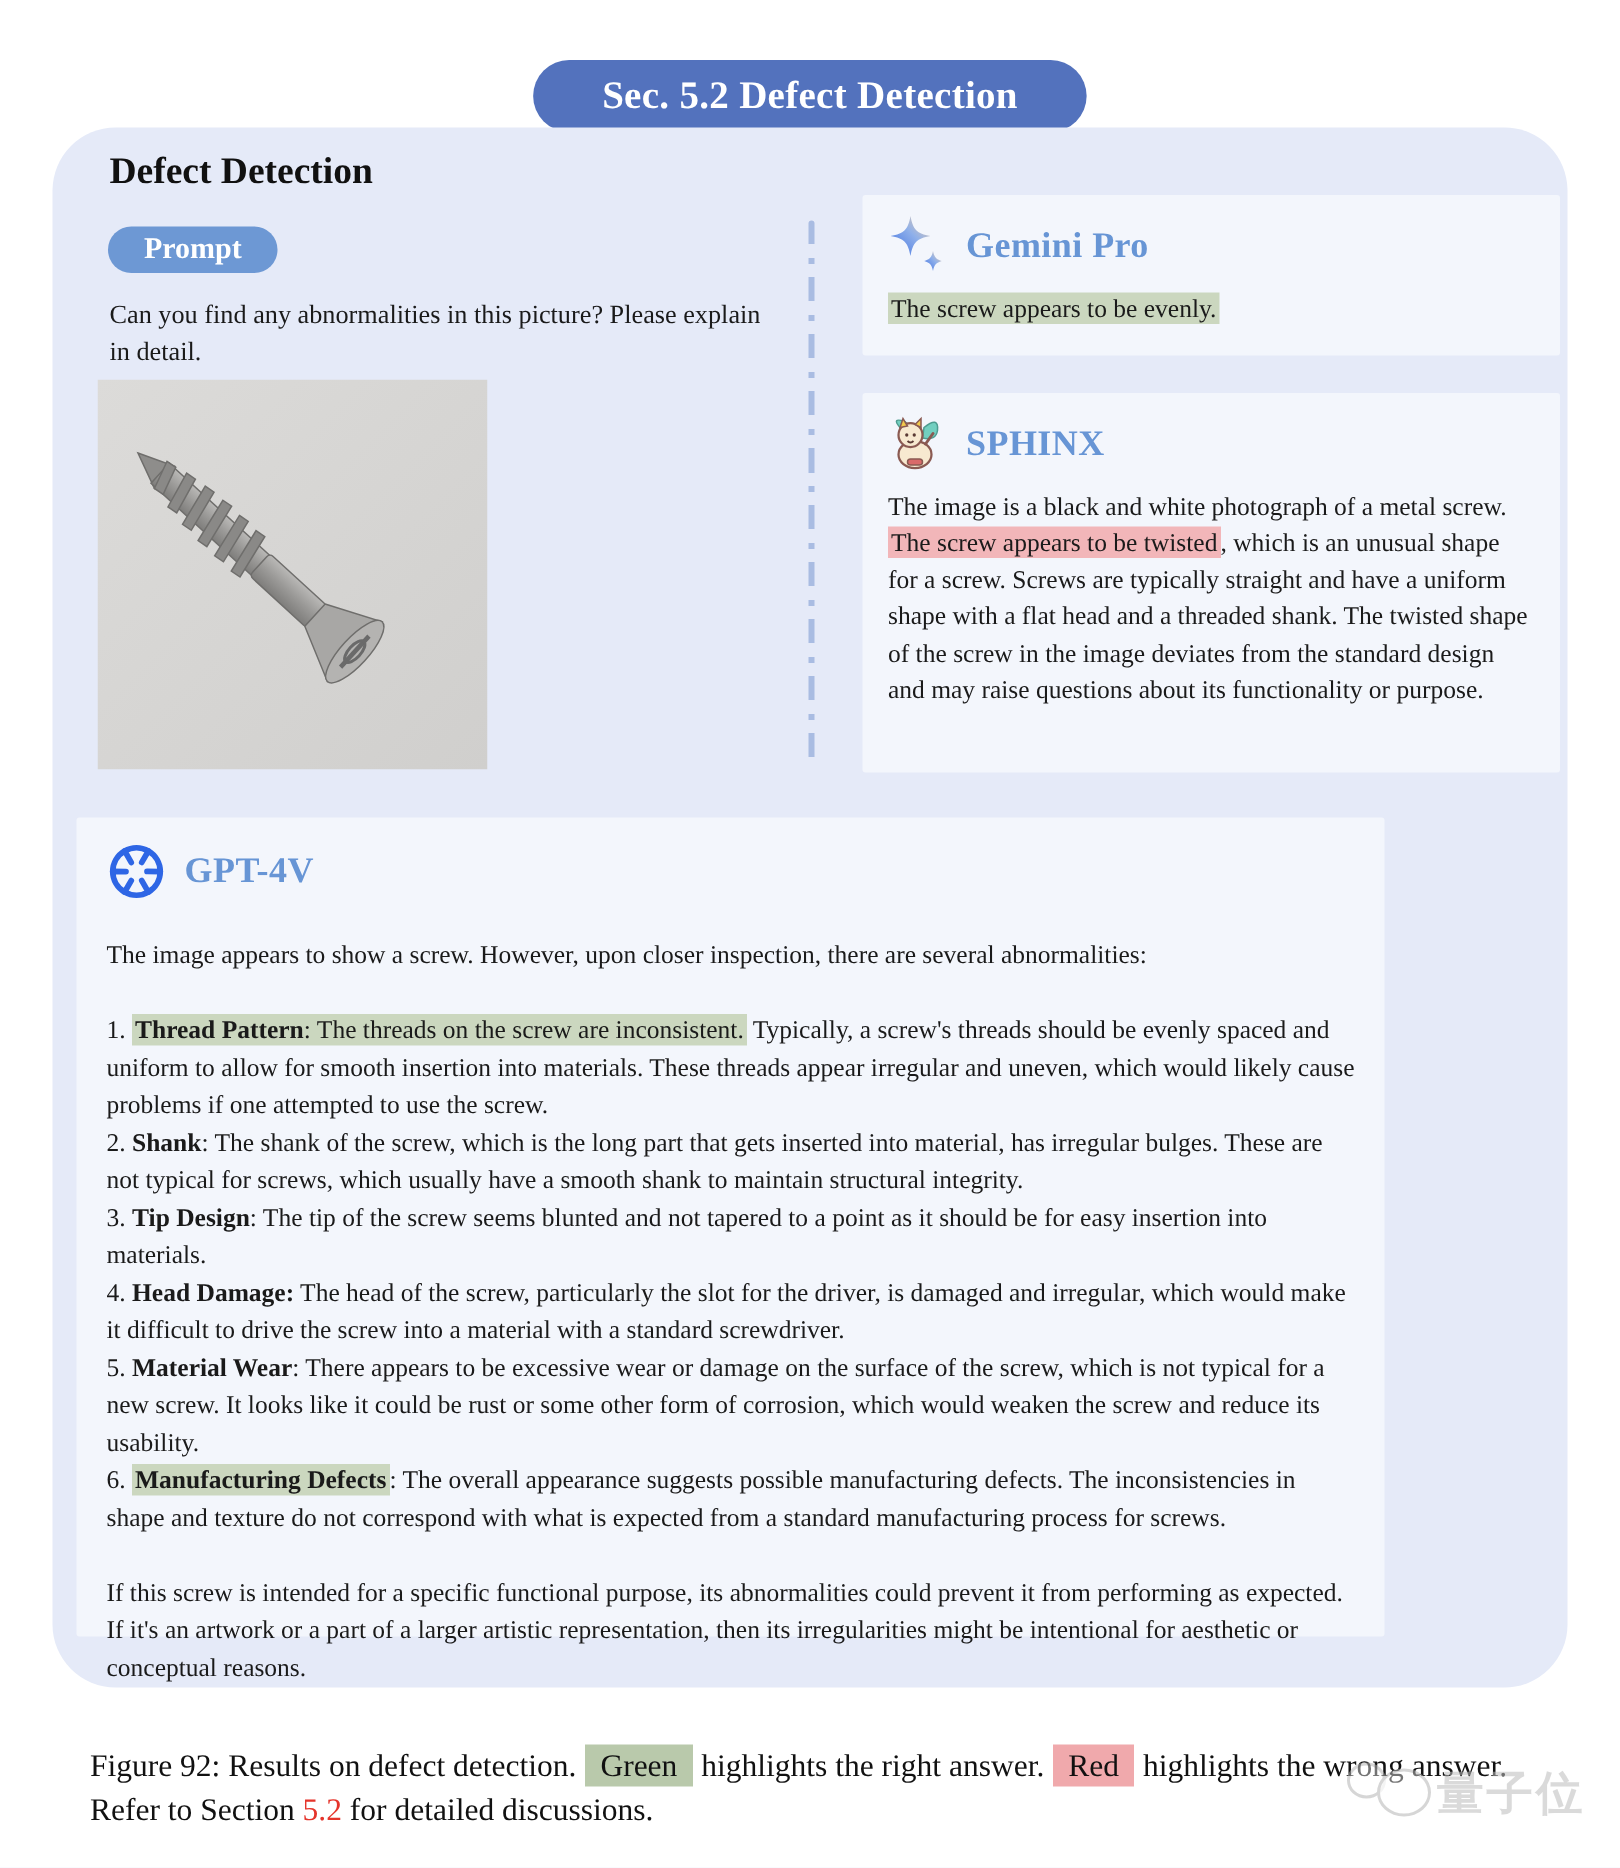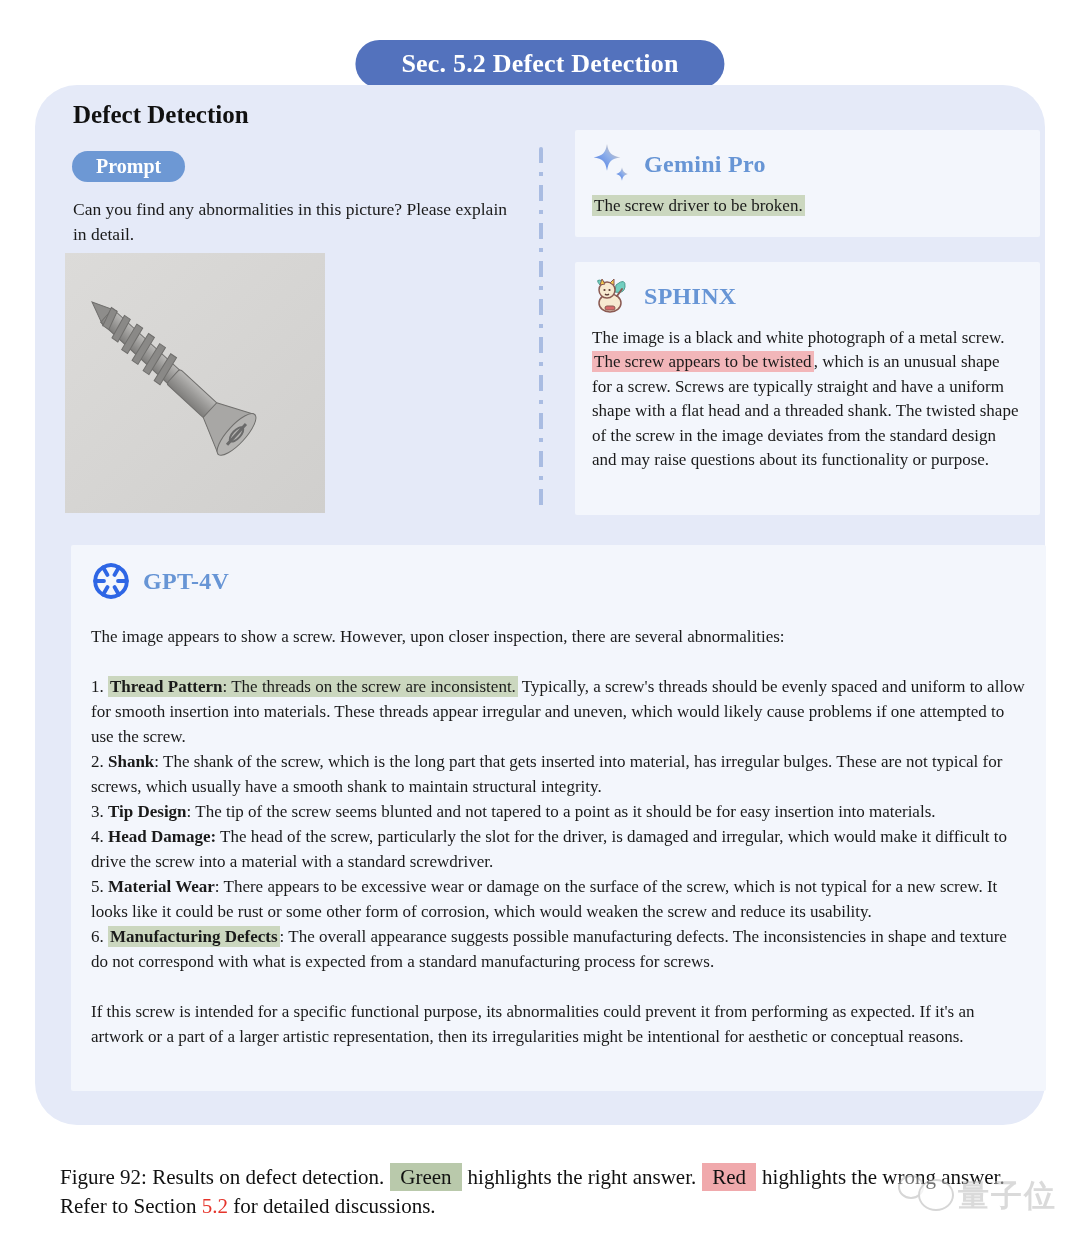--- a/index.html
+++ b/index.html
@@ -28,21 +28,21 @@
   
   .divider { position:absolute; left:504px; top:62px; width:4px; height:363px; border-radius:2px;
              background:repeating-linear-gradient(180deg,
                #a9bce2 0px, #a9bce2 16px, transparent 16px, transparent 25px,
                #a9bce2 25px, #a9bce2 29px, transparent 29px, transparent 38px); }
 
   
   .card { position:absolute; background:#f3f6fc; border-radius:2px; padding:14px 17px; }
   .card-gemini { left:540px; top:45px;  width:465px; height:107px; }
   .card-sphinx { left:540px; top:177px; width:465px; height:253px; }
-  .card-gpt    { left:36px;  top:460px; width:975px; height:546px; padding:16px 20px; }
+  .card-gpt    { left:16px;  top:460px; width:872px; height:546px; padding:16px 20px; }
 
   .card-head { display:flex; align-items:center; gap:12px; margin-bottom:10px; }
   .card-title { color:#6795d5; font-weight:bold; font-size:24px; letter-spacing:.3px; }
   .model-icon { width:40px; height:40px; flex:0 0 auto; }
 
   .body-text { font-size:17px; line-height:1.44; }
   .gpt-body  { font-size:17px; line-height:1.47; margin-top:24px; }
   .gap { height:25px; }
 
   .hl-green { background:#cbd7bf; padding:1px 2px; }
@@ -126,21 +126,21 @@
               <stop offset="0" stop-color="#f2cfa5"></stop>
                 <stop offset=".45" stop-color="#8fb0ea"></stop>
                 <stop offset="1" stop-color="#3d6fe0"></stop>
             </linearGradient>
           </defs>
           <path fill="url(#gem)" d="M18 0 C20 11 23 14 34 16 C23 18 20 21 18 32 C16 21 13 18 2 16 C13 14 16 11 18 0 Z"></path>
           <path fill="url(#gem)" d="M36 28 C37 33 38.5 34.5 43 36 C38.5 37.5 37 39 36 44 C35 39 33.5 37.5 29 36 C33.5 34.5 35 33 36 28 Z"></path>
         </svg>
         <span class="card-title">Gemini Pro</span>
       </div>
-      <div class="body-text"><span class="hl-green">The screw driver to be broken.</span></div>
+      <div class="body-text"><span class="hl-green">The screw appears to be evenly.</span></div>
     </div>
 
     <div class="card card-sphinx">
       <div class="card-head">
         <svg class="model-icon" viewBox="0 0 40 40">
 
           <path d="M24 9 Q34 1 33 11 Q32 18 23 16 Z" fill="#72cfc0" stroke="#4e9c90" stroke-width="1"></path>
           <path d="M8 9 Q2 2 11 5 Q15 7 12 12 Z" fill="#72cfc0" stroke="#4e9c90" stroke-width="1"></path>
 
           <ellipse cx="18" cy="27" rx="11" ry="9" fill="#f7e9d0" stroke="#8a5a52" stroke-width="1.5"></ellipse>

